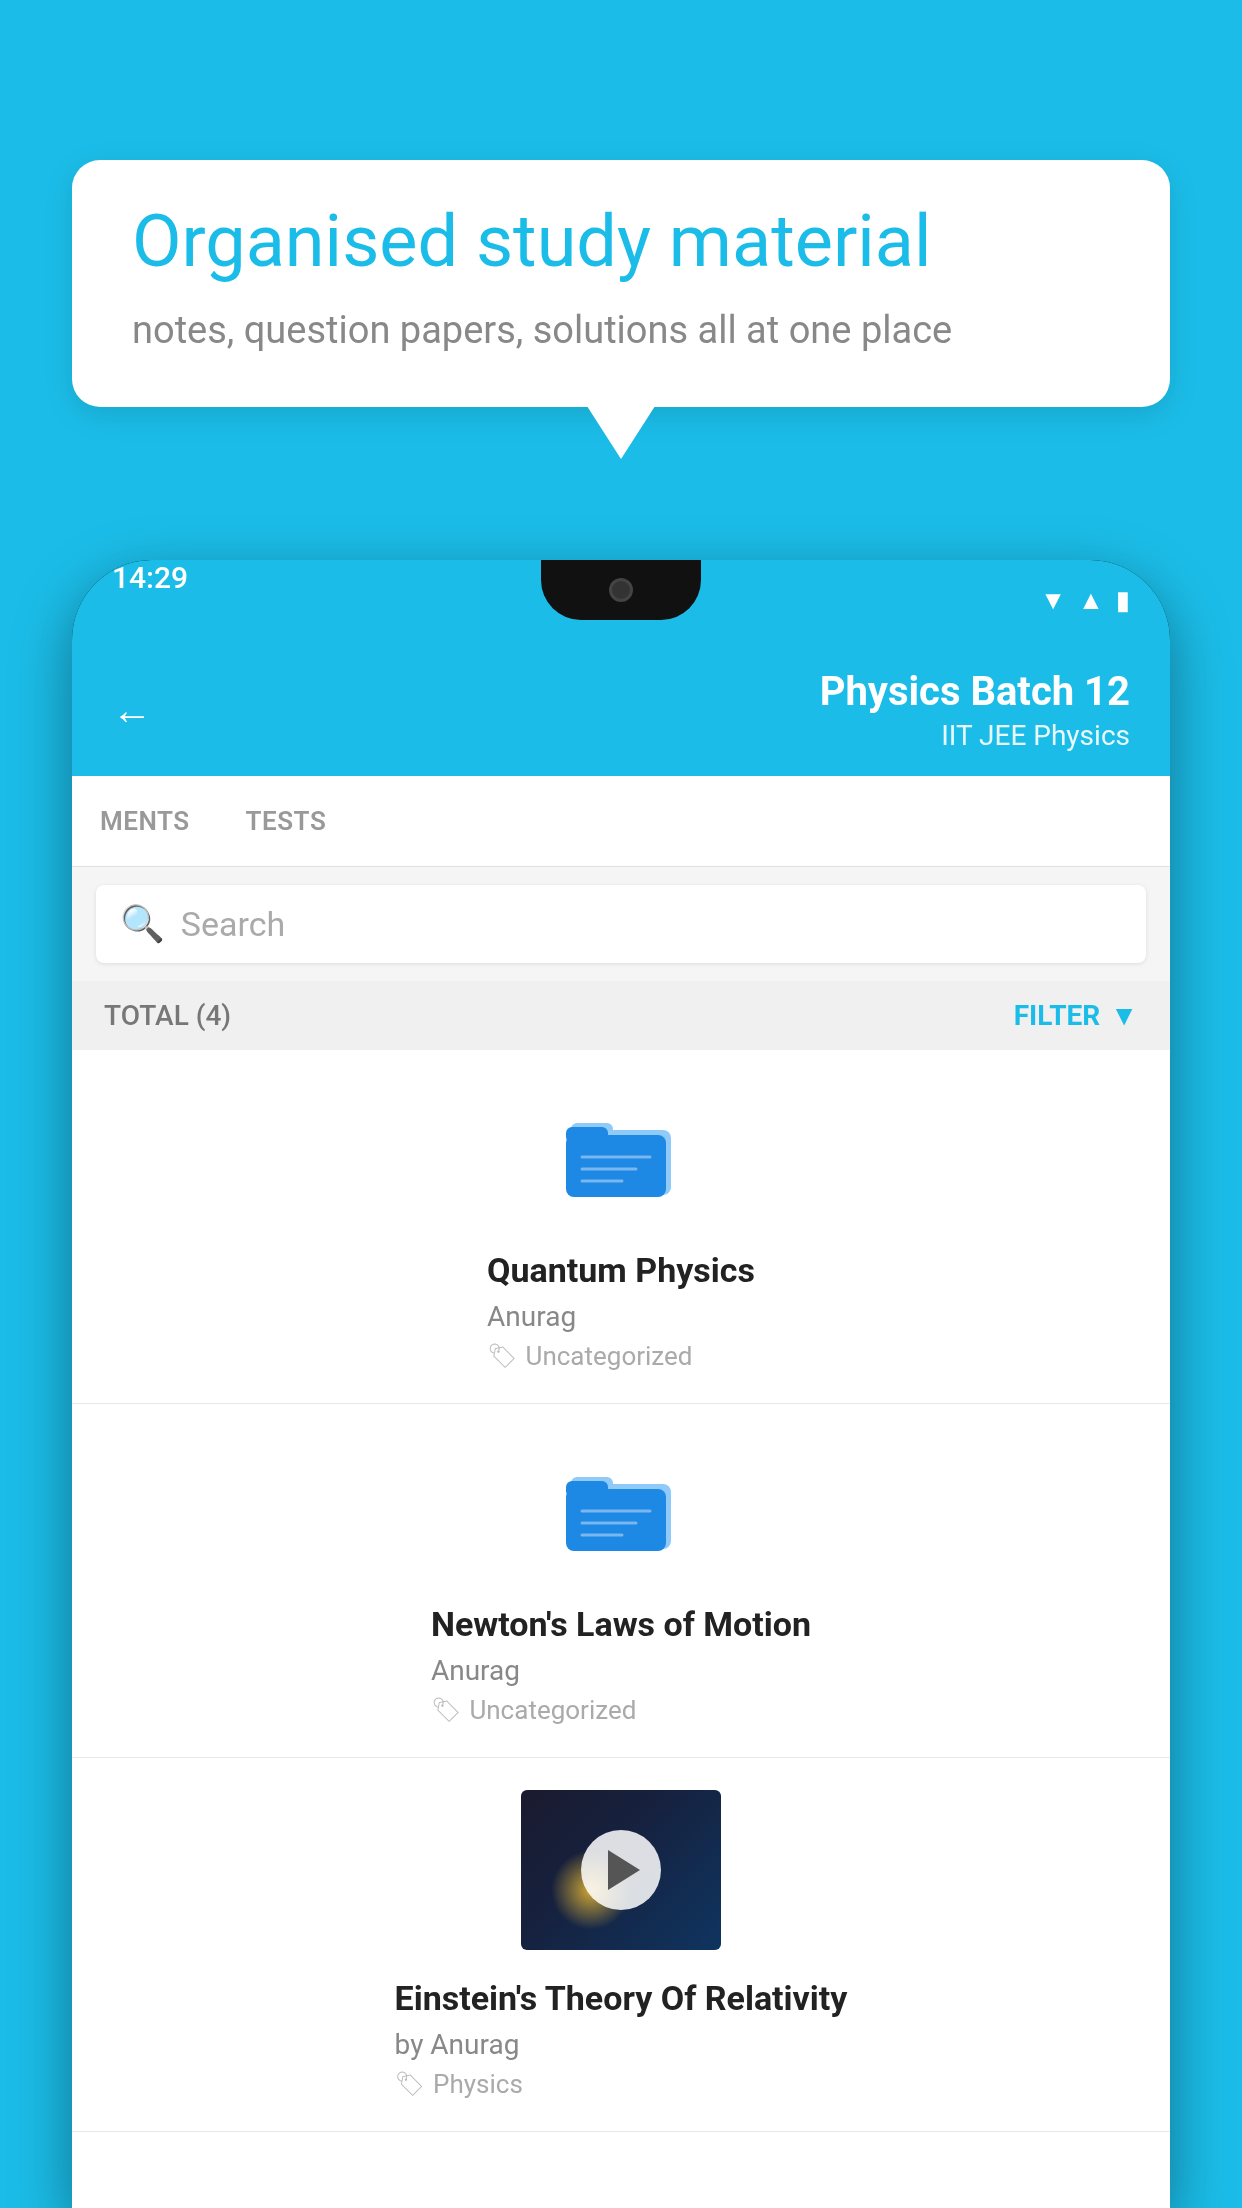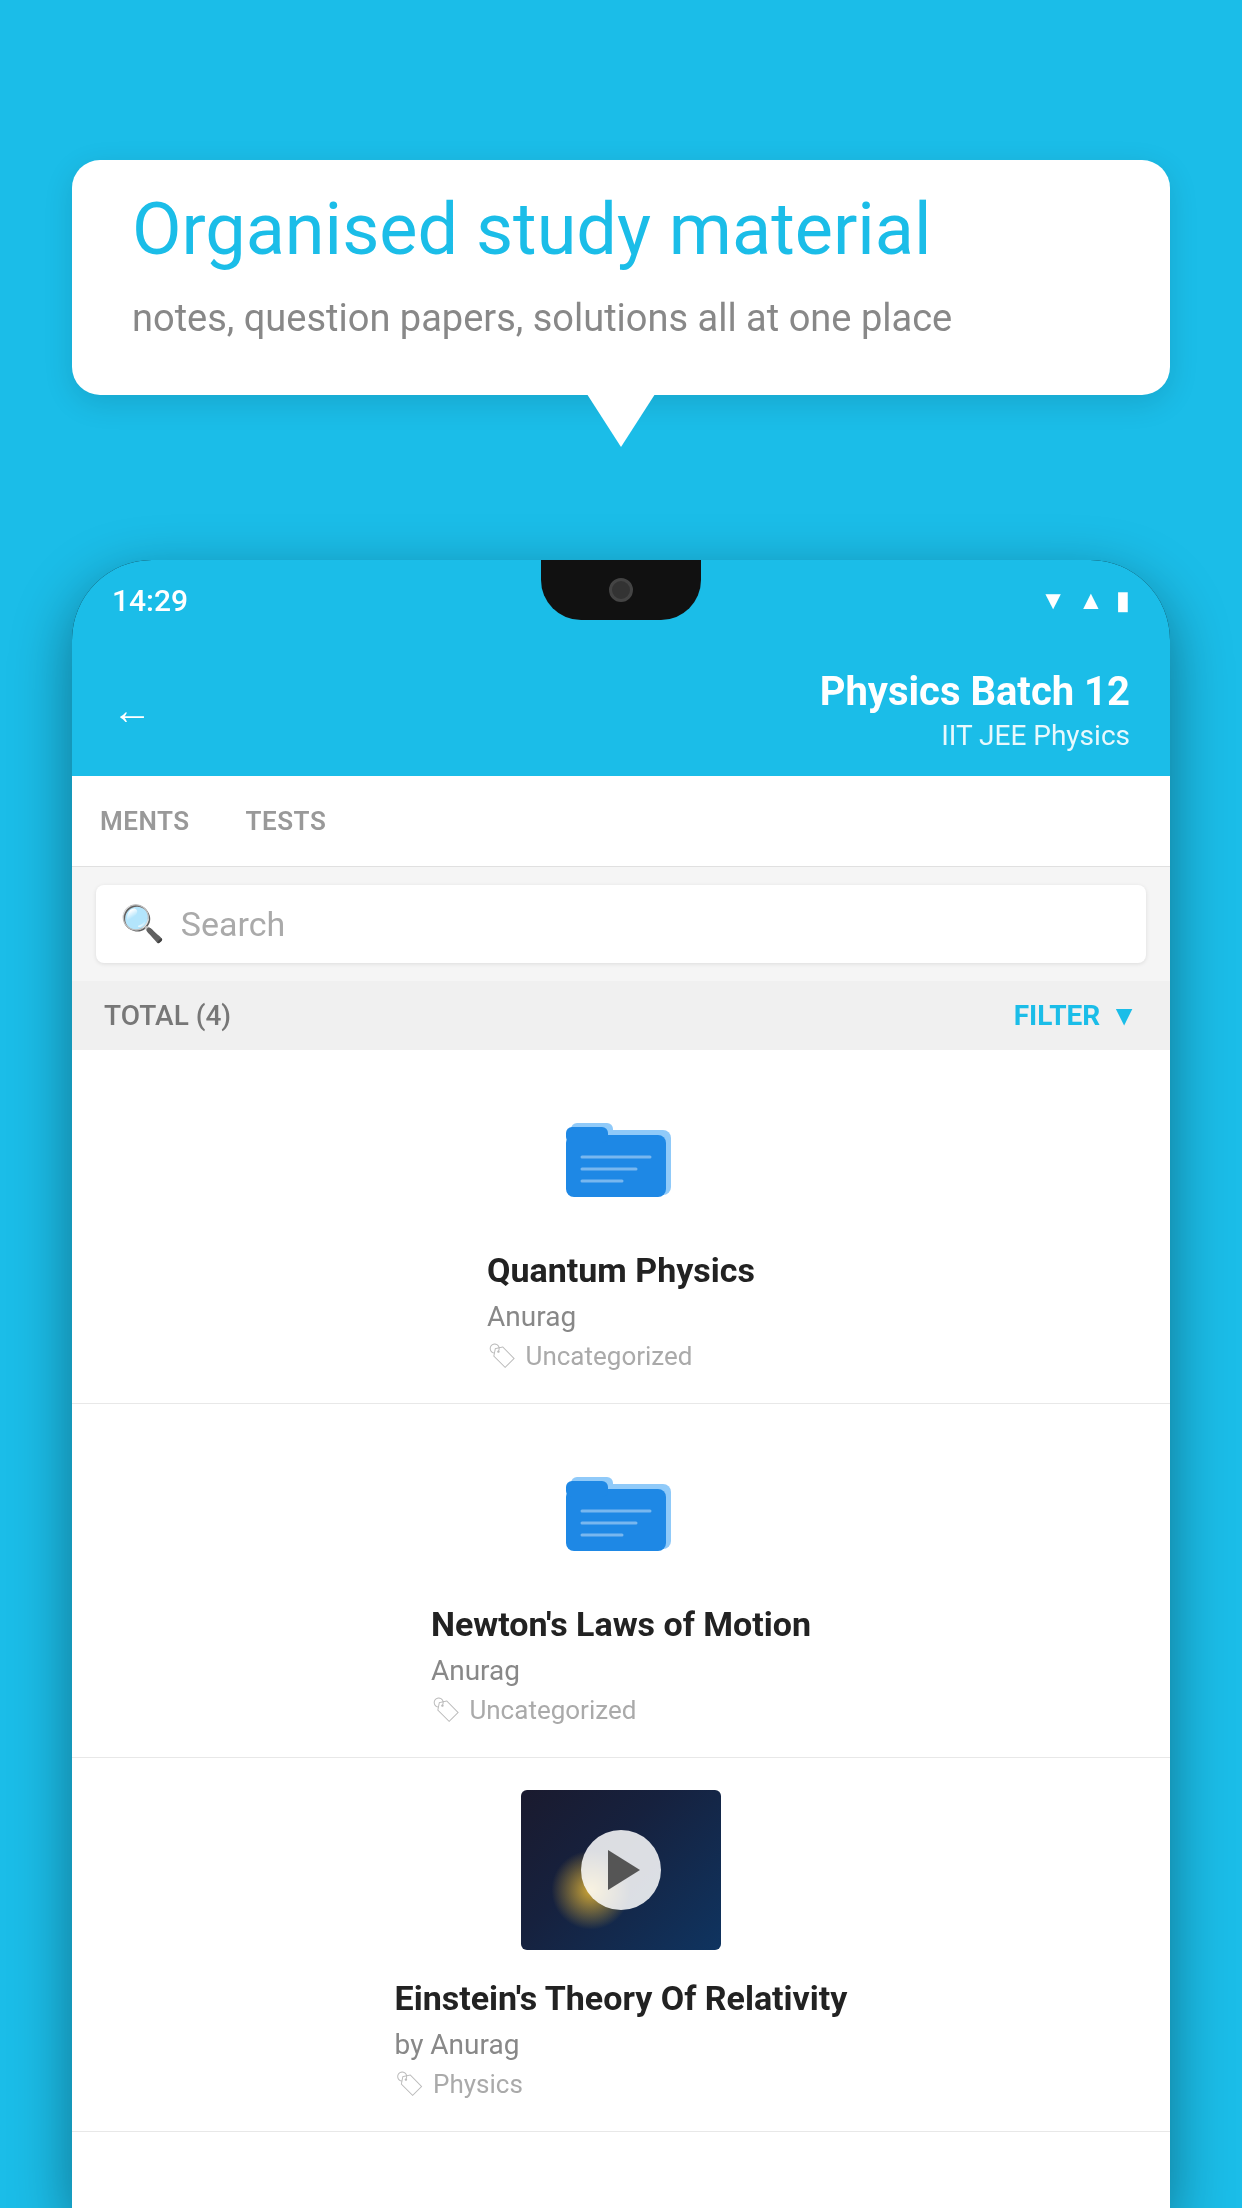--- a/index.html
+++ b/index.html
@@ -15,21 +15,21 @@
     }
 
     
     .speech-bubble {
       position: absolute;
       top: 160px;
       left: 72px;
       right: 72px;
       background: white;
       border-radius: 28px;
-      padding: 29px 60px 55px 60px;
+      padding: 41px 60px 55px 60px;
       box-shadow: 0 8px 30px rgba(0,0,0,0.12);
     }
 
     .speech-bubble::after {
       content: '';
       position: absolute;
       bottom: -52px;
       left: 50%;
       transform: translateX(-50%);
       width: 0;
@@ -64,21 +64,20 @@
       border-radius: 80px 80px 0 0;
       overflow: hidden;
       box-shadow: 0 20px 60px rgba(0,0,0,0.4);
     }
 
     
     .phone-status-bar {
       background: #1BBDE8;
       height: 80px;
       display: flex;
-      align-items: center;
       justify-content: space-between;
       padding: 0 40px;
       position: relative;
     }
 
     .phone-notch {
       position: absolute;
       top: 0;
       left: 50%;
       transform: translateX(-50%);

